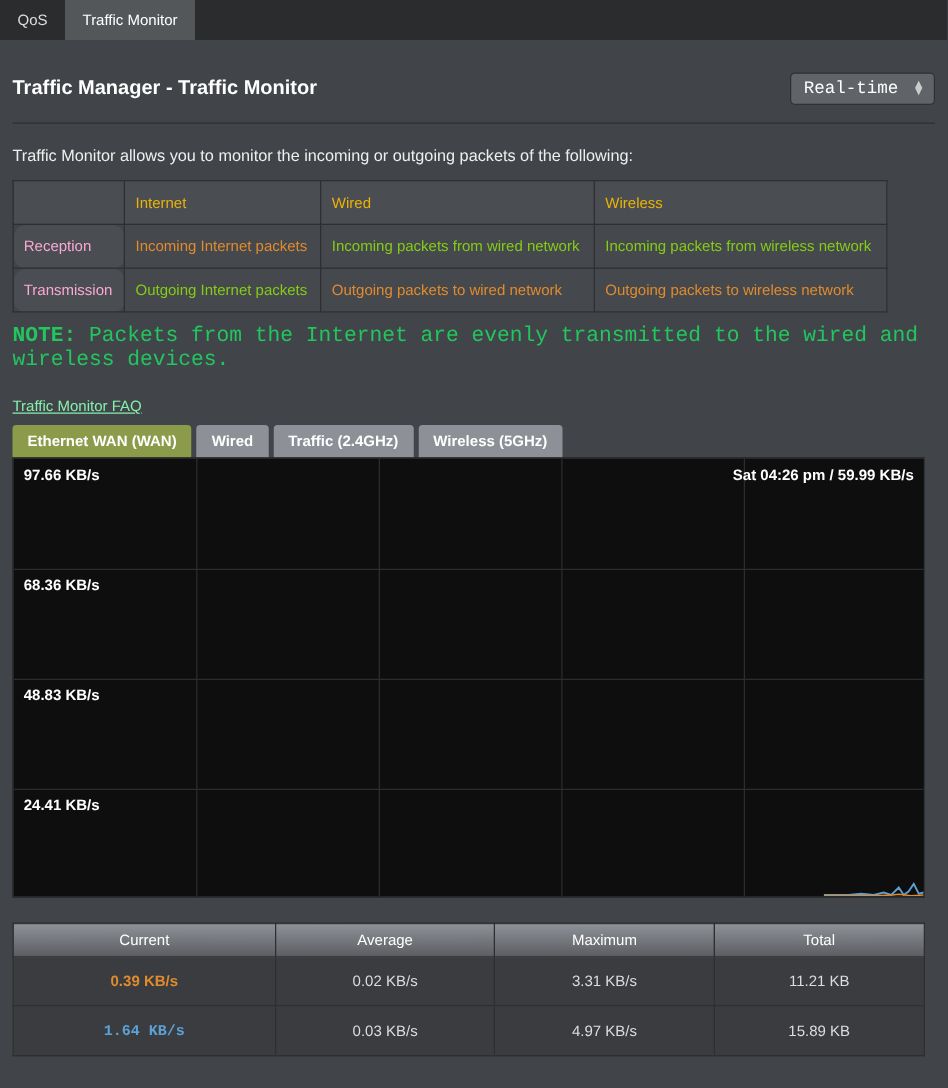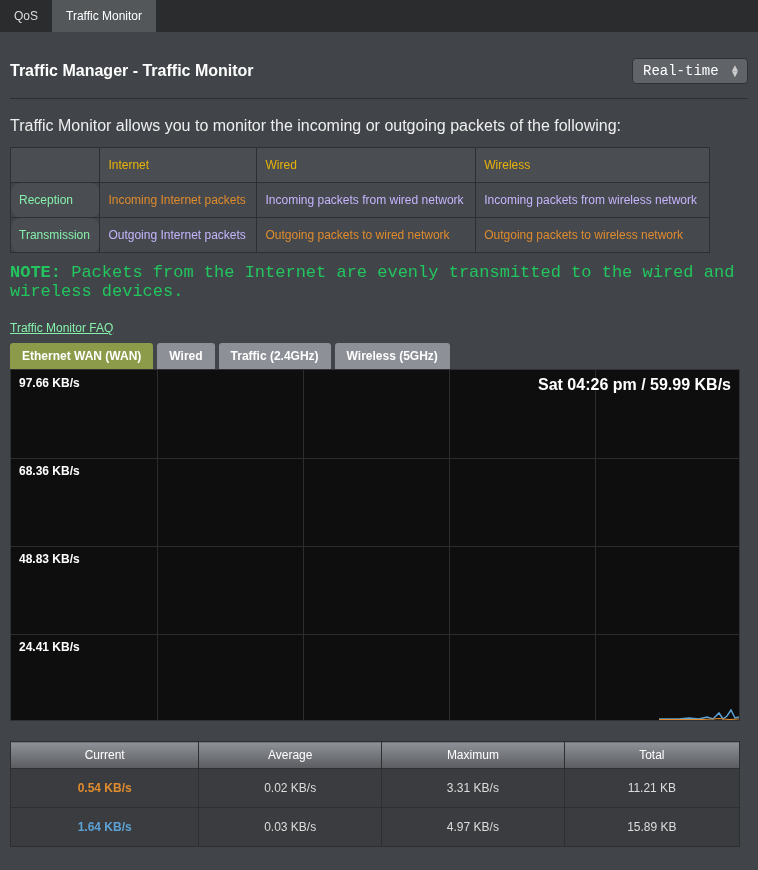--- a/index.html
+++ b/index.html
@@ -68,47 +68,47 @@
     top: 50%;
     transform: translateY(-50%);
     pointer-events: none;
     color: #ccc;
     font-size: 10px;
     line-height: 6px;
   }
   .desc {
     margin-top: 18px;
     color: #eee;
-    font-size: 16px;
+    font-size: 13px;
   }
   table.info {
     width: 700px;
     border-collapse: collapse;
     margin-top: 12px;
   }
   table.info th, table.info td {
     border: 1px solid #2e2f31;
     padding: 10px 8px;
     text-align: left;
     font-size: 12px;
     vertical-align: top;
   }
   table.info th {
     font-weight: normal;
     color: #eab308;
     background: #4a4d51;
   }
   table.info td.rowhead {
-    color: #86efac;
+    color: #f9a8d4;
     background: #4a4d51;
     border-radius: 10px;
   }
   table.info td { background: #45484c; }
   .link-orange { color: #e08b2d; cursor: pointer; }
-  .link-blue { color: #c4b5fd; cursor: pointer; }
+  .link-blue { color: #84cc16; cursor: pointer; }
   .note {
     margin-top: 10px;
     color: #22c55e;
     font-size: 17px;
     font-family: Liberation Mono, monospace;
   }
   .note b { font-weight: bold; }
   .faq {
     margin-top: 20px;
     text-decoration: underline;
@@ -157,21 +157,21 @@
     color: #fff;
     font-weight: bold;
     font-size: 12px;
   }
   .chart .status {
     position: absolute;
     right: 8px;
     top: 6px;
     color: #fff;
     font-weight: bold;
-    font-size: 16px;
+    font-size: 12px;
   }
   .chart svg.spark {
     position: absolute;
     right: 0;
     bottom: 0;
     height: 40px;
     width: 80px;
   }
   table.stats {
     width: 730px;
@@ -188,21 +188,21 @@
     text-align: center;
   }
   table.stats td {
     border: 1px solid #2e2f31;
     padding: 12px 6px;
     text-align: center;
     font-size: 12px;
     background: #3a3c3f;
   }
   .val-orange { color: #e08b2d; font-weight: bold; }
-  .val-blue { color: #5ca1d5; font-weight: bold; }
+  .val-blue { color: #5ca1d5; font-weight: bold; font-family: Liberation Mono, monospace; }
 </style>
 </head>
 <body>
 
 <div class="topbar">
   <div class="tab">QoS</div>
   <div class="tab active">Traffic Monitor</div>
 </div>
 
 <div class="page">
@@ -277,21 +277,21 @@
 
   <table class="stats">
     <tbody>
         <tr>
       <th>Current</th>
       <th>Average</th>
       <th>Maximum</th>
       <th>Total</th>
     </tr>
     <tr>
-      <td><span class="val-orange">0.54 KB/s</span></td>
+      <td><span class="val-orange">0.39 KB/s</span></td>
       <td>0.02 KB/s</td>
       <td>3.31 KB/s</td>
       <td>11.21 KB</td>
     </tr>
     <tr>
       <td><span class="val-blue">1.64 KB/s</span></td>
       <td>0.03 KB/s</td>
       <td>4.97 KB/s</td>
       <td>15.89 KB</td>
     </tr>

